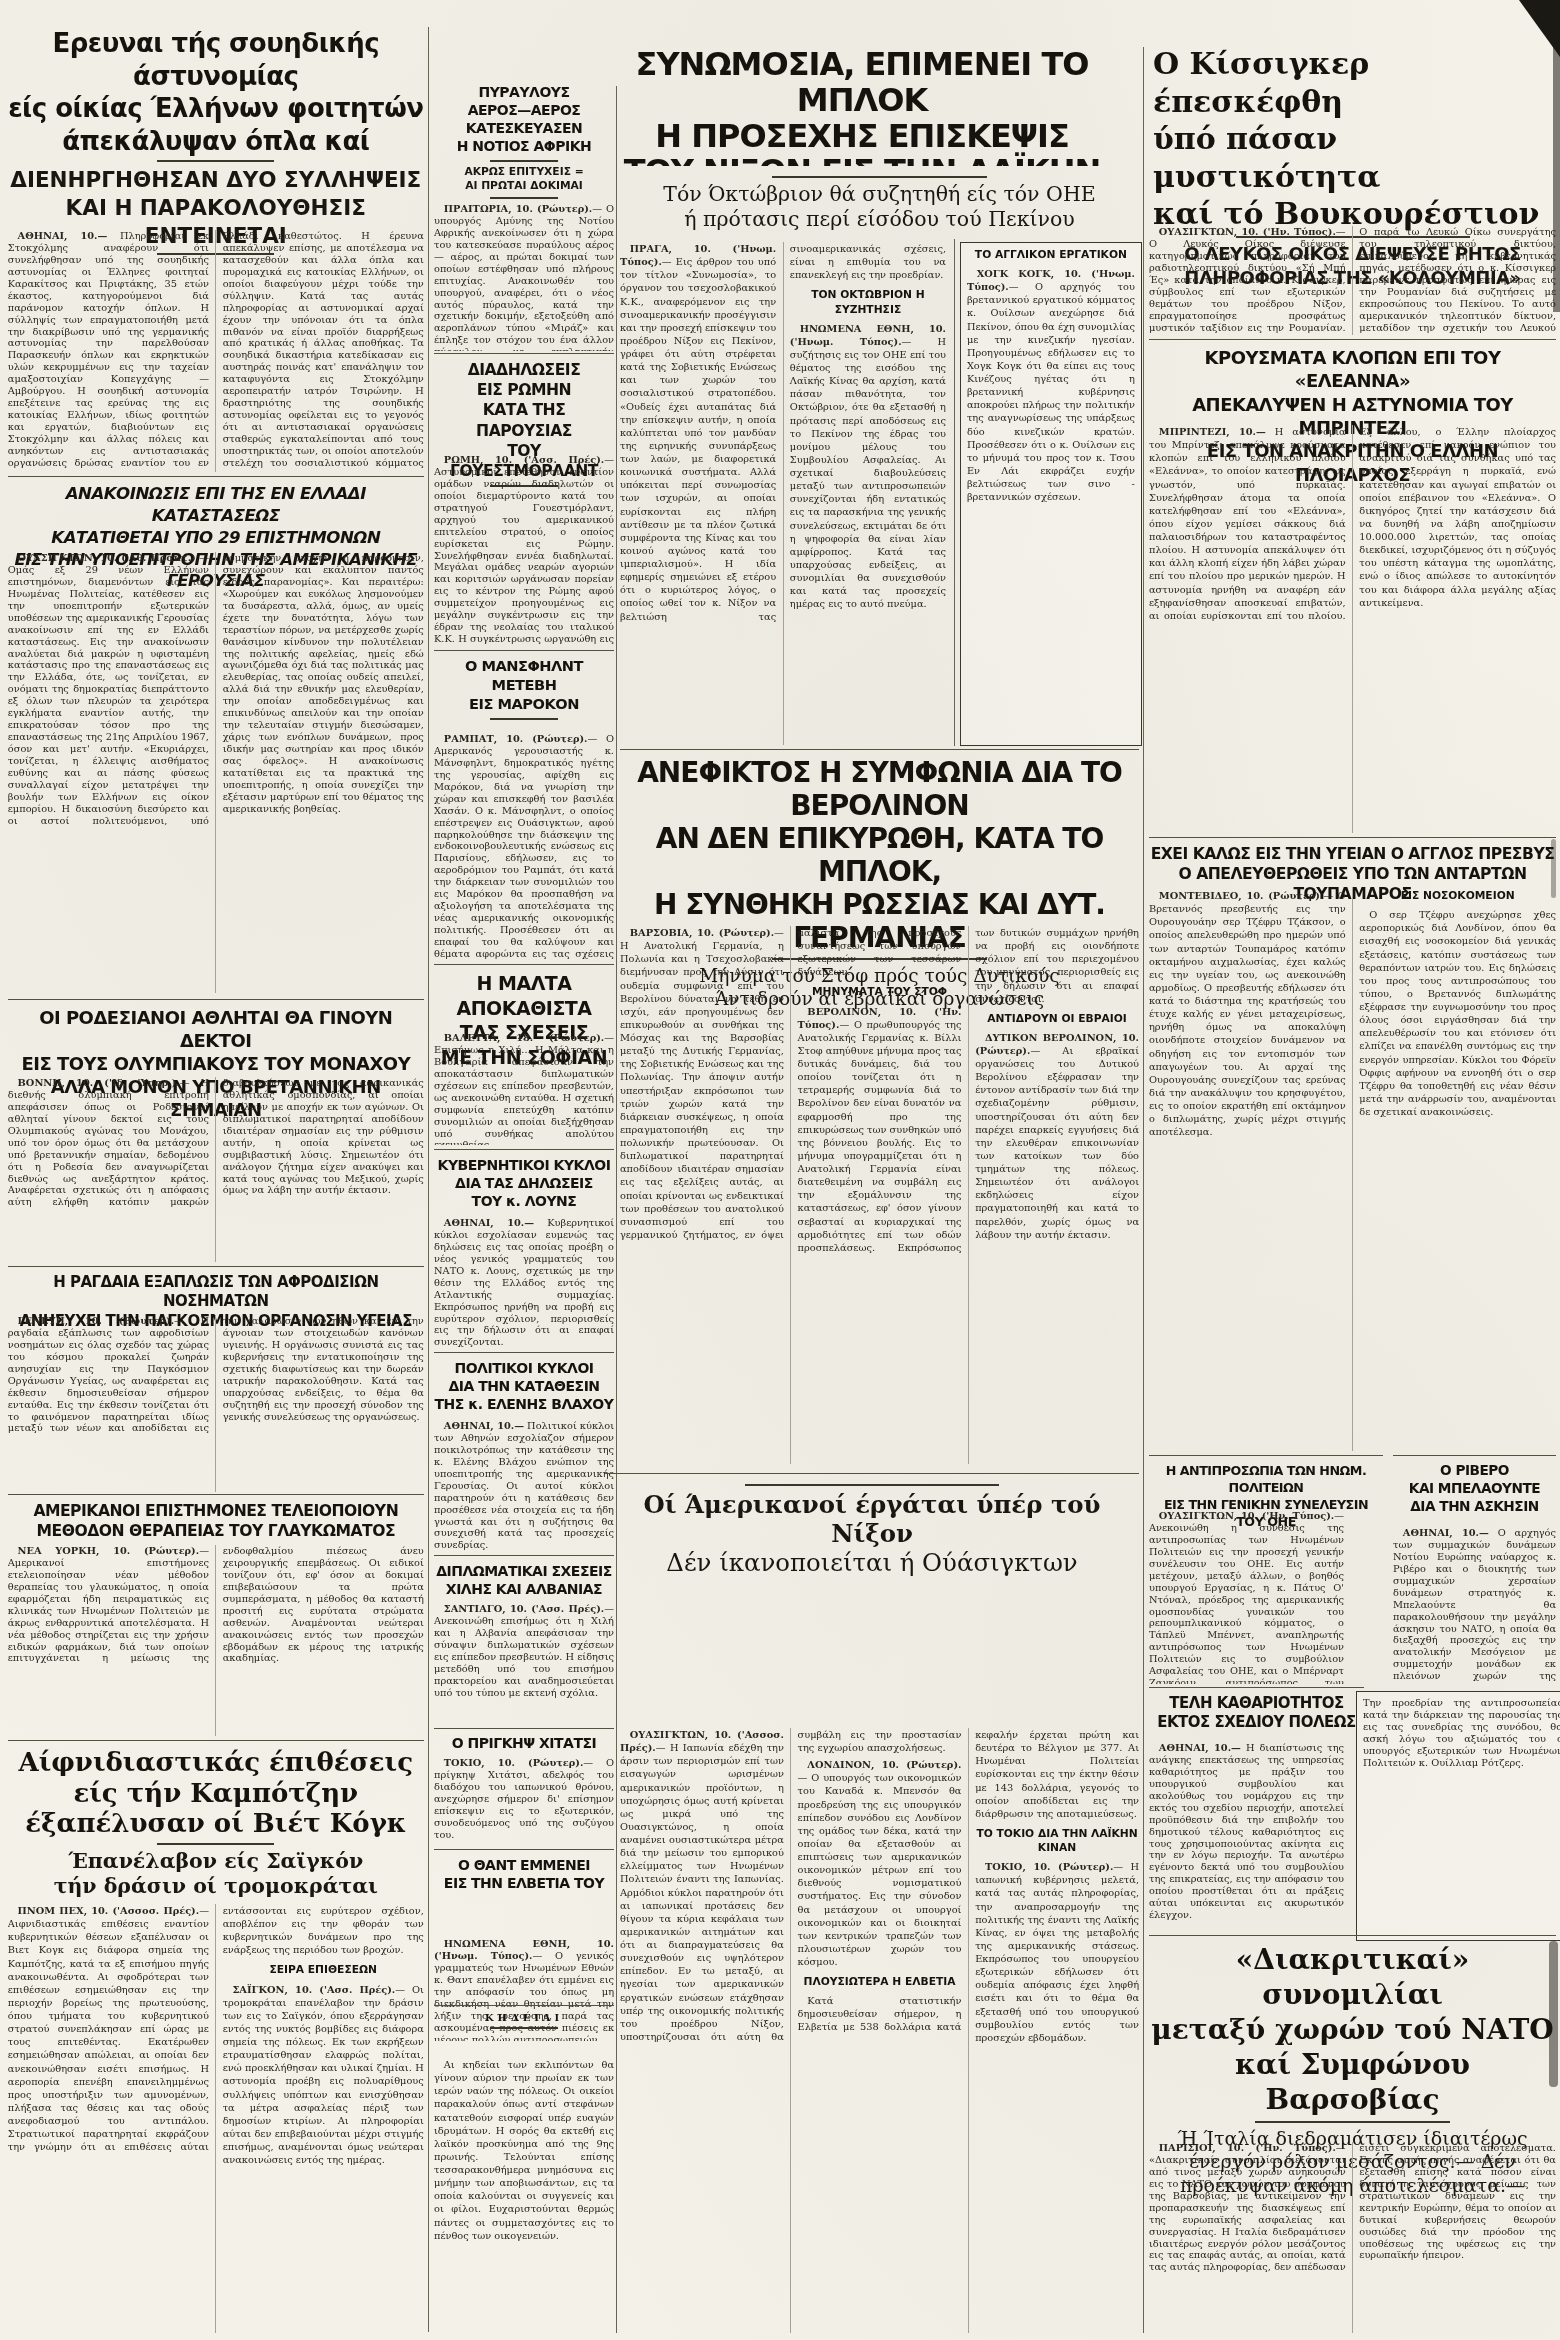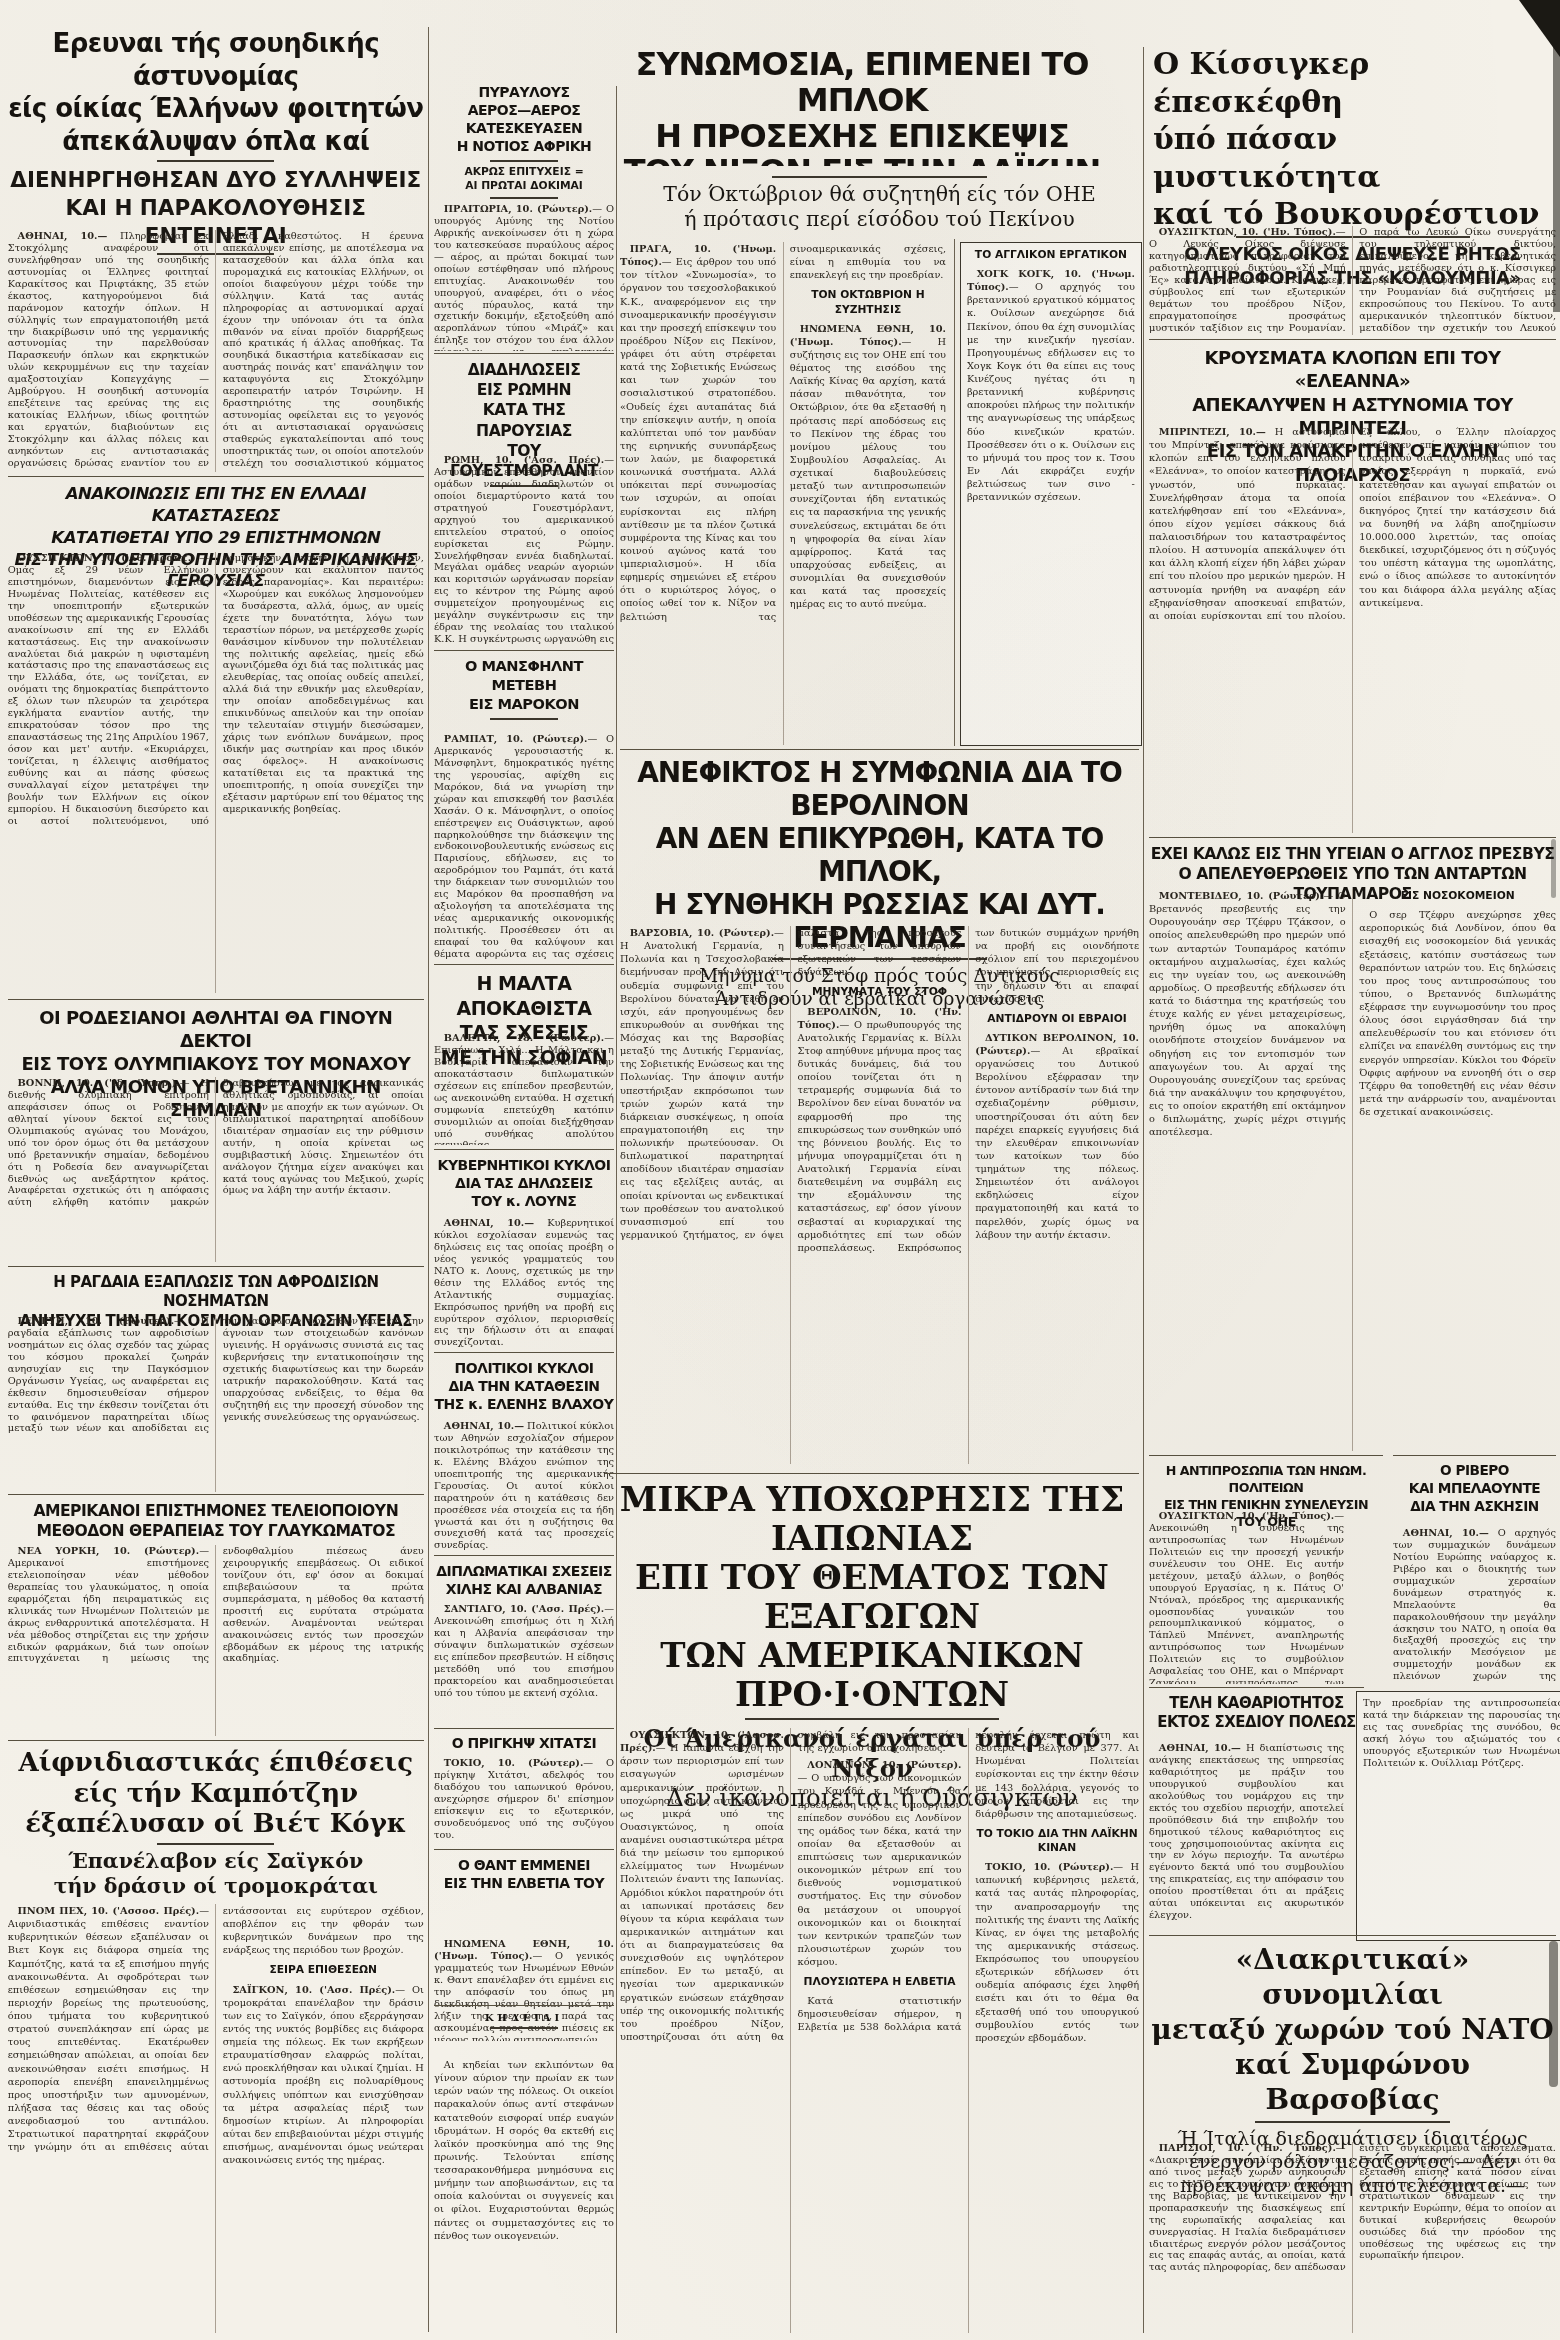--- a/index.html
+++ b/index.html
@@ -236,23 +236,20 @@
   </div>
   <div class="blk body cols3 loose" style="left:620px;top:926px;width:519px;height:538px;">
     <p><b class="dl">ΒΑΡΣΟΒΙΑ, 10. (Ρώυτερ).</b><span>— Η Ανατολική Γερμανία, η Πολωνία και η Τσεχοσλοβακία διεμήνυσαν προς την Δύσιν ότι ουδεμία συμφωνία επί του Βερολίνου δύναται να τεθή εν ισχύι, εάν προηγουμένως δεν επικυρωθούν αι συνθήκαι της Μόσχας και της Βαρσοβίας μεταξύ της Δυτικής Γερμανίας, της Σοβιετικής Ενώσεως και της Πολωνίας. Την άποψιν αυτήν υπεστήριξαν εκπρόσωποι των τριών χωρών κατά την διάρκειαν συσκέψεως, η οποία επραγματοποιήθη εις την πολωνικήν πρωτεύουσαν. Οι διπλωματικοί παρατηρηταί αποδίδουν ιδιαιτέραν σημασίαν εις τας εξελίξεις αυτάς, αι οποίαι κρίνονται ως ενδεικτικαί των προθέσεων του ανατολικού συνασπισμού επί του γερμανικού ζητήματος, εν όψει μάλιστα της προσεχούς συναντήσεως των υπουργών εξωτερικών των τεσσάρων δυνάμεων.</span></p>
     <div class="xhead">ΜΗΝΥΜΑΤΑ ΤΟΥ ΣΤΟΦ</div>
     <p><b class="dl">ΒΕΡΟΛΙΝΟΝ, 10. ('Ην. Τύπος).</b><span>— Ο πρωθυπουργός της Ανατολικής Γερμανίας κ. Βίλλι Στοφ απηύθυνε μήνυμα προς τας δυτικάς δυνάμεις, διά του οποίου τονίζεται ότι η τετραμερής συμφωνία διά το Βερολίνον δεν είναι δυνατόν να εφαρμοσθή προ της επικυρώσεως των συνθηκών υπό της βόννειου βουλής. Εις το μήνυμα υπογραμμίζεται ότι η Ανατολική Γερμανία είναι διατεθειμένη να συμβάλη εις την εξομάλυνσιν της καταστάσεως, εφ' όσον γίνουν σεβασταί αι κυριαρχικαί της αρμοδιότητες επί των οδών προσπελάσεως. Εκπρόσωπος των δυτικών συμμάχων ηρνήθη να προβή εις οιονδήποτε σχόλιον επί του περιεχομένου του μηνύματος, περιορισθείς εις την δήλωσιν ότι αι επαφαί συνεχίζονται.</span></p>
     <div class="xhead">ΑΝΤΙΔΡΟΥΝ ΟΙ ΕΒΡΑΙΟΙ</div>
     <p><b class="dl">ΔΥΤΙΚΟΝ ΒΕΡΟΛΙΝΟΝ, 10. (Ρώυτερ).</b><span>— Αι εβραϊκαί οργανώσεις του Δυτικού Βερολίνου εξέφρασαν την έντονον αντίδρασίν των διά την σχεδιαζομένην ρύθμισιν, υποστηρίζουσαι ότι αύτη δεν παρέχει επαρκείς εγγυήσεις διά την ελευθέραν επικοινωνίαν των κατοίκων των δύο τμημάτων της πόλεως. Σημειωτέον ότι ανάλογοι εκδηλώσεις είχον πραγματοποιηθή και κατά το παρελθόν, χωρίς όμως να λάβουν την αυτήν έκτασιν.</span></p>
   </div>
 
   <div class="blk rule-top" style="left:605px;top:1473px;width:534px;">
-    <div class="h-serif" style="font-size:34px;line-height:1.15;">ΜΙΚΡΑ ΥΠΟΧΩΡΗΣΙΣ ΤΗΣ ΙΑΠΩΝΙΑΣ
-ΕΠΙ ΤΟΥ ΘΕΜΑΤΟΣ ΤΩΝ ΕΞΑΓΩΓΩΝ
-ΤΩΝ ΑΜΕΡΙΚΑΝΙΚΩΝ ΠΡΟ·Ι·ΟΝΤΩΝ</div>
     <div class="midrule" style="width:254px;"></div>
     <div class="deck" style="font-size:24.4px;line-height:1.2;font-weight:bold;">Οί Άμερικανοί έργάται ύπέρ τού Νίξον</div>
     <div class="deck" style="font-size:24.4px;line-height:1.2;">Δέν ίκανοποιείται ή Ούάσιγκτων</div>
   </div>
   <div class="blk body cols3 loose" style="left:620px;top:1728px;width:519px;height:605px;">
     <p><b class="dl">ΟΥΑΣΙΓΚΤΩΝ, 10. ('Ασσοσ. Πρές).</b><span>— Η Ιαπωνία εδέχθη την άρσιν των περιορισμών επί των εισαγωγών ωρισμένων αμερικανικών προϊόντων, η υποχώρησις όμως αυτή κρίνεται ως μικρά υπό της Ουασιγκτώνος, η οποία αναμένει ουσιαστικώτερα μέτρα διά την μείωσιν του εμπορικού ελλείμματος των Ηνωμένων Πολιτειών έναντι της Ιαπωνίας. Αρμόδιοι κύκλοι παρατηρούν ότι αι ιαπωνικαί προτάσεις δεν θίγουν τα κύρια κεφάλαια των αμερικανικών αιτημάτων και ότι αι διαπραγματεύσεις θα συνεχισθούν εις υψηλότερον επίπεδον. Εν τω μεταξύ, αι ηγεσίαι των αμερικανικών εργατικών ενώσεων ετάχθησαν υπέρ της οικονομικής πολιτικής του προέδρου Νίξον, υποστηρίζουσαι ότι αύτη θα συμβάλη εις την προστασίαν της εγχωρίου απασχολήσεως.</span></p>
     <p><b class="dl">ΛΟΝΔΙΝΟΝ, 10. (Ρώυτερ).</b><span>— Ο υπουργός των οικονομικών του Καναδά κ. Μπενσόν θα προεδρεύση της εις υπουργικόν επίπεδον συνόδου εις Λονδίνον της ομάδος των δέκα, κατά την οποίαν θα εξετασθούν αι επιπτώσεις των αμερικανικών οικονομικών μέτρων επί του διεθνούς νομισματικού συστήματος. Εις την σύνοδον θα μετάσχουν οι υπουργοί οικονομικών και οι διοικηταί των κεντρικών τραπεζών των πλουσιωτέρων χωρών του κόσμου.</span></p>
     <div class="xhead">ΠΛΟΥΣΙΩΤΕΡΑ Η ΕΛΒΕΤΙΑ</div>
     <p><span>Κατά στατιστικήν δημοσιευθείσαν σήμερον, η Ελβετία με 538 δολλάρια κατά κεφαλήν έρχεται πρώτη και δευτέρα το Βέλγιον με 377. Αι Ηνωμέναι Πολιτείαι ευρίσκονται εις την έκτην θέσιν με 143 δολλάρια, γεγονός το οποίον αποδίδεται εις την διάρθρωσιν της αποταμιεύσεως.</span></p>
     <div class="xhead">ΤΟ ΤΟΚΙΟ ΔΙΑ ΤΗΝ ΛΑΪΚΗΝ ΚΙΝΑΝ</div>

